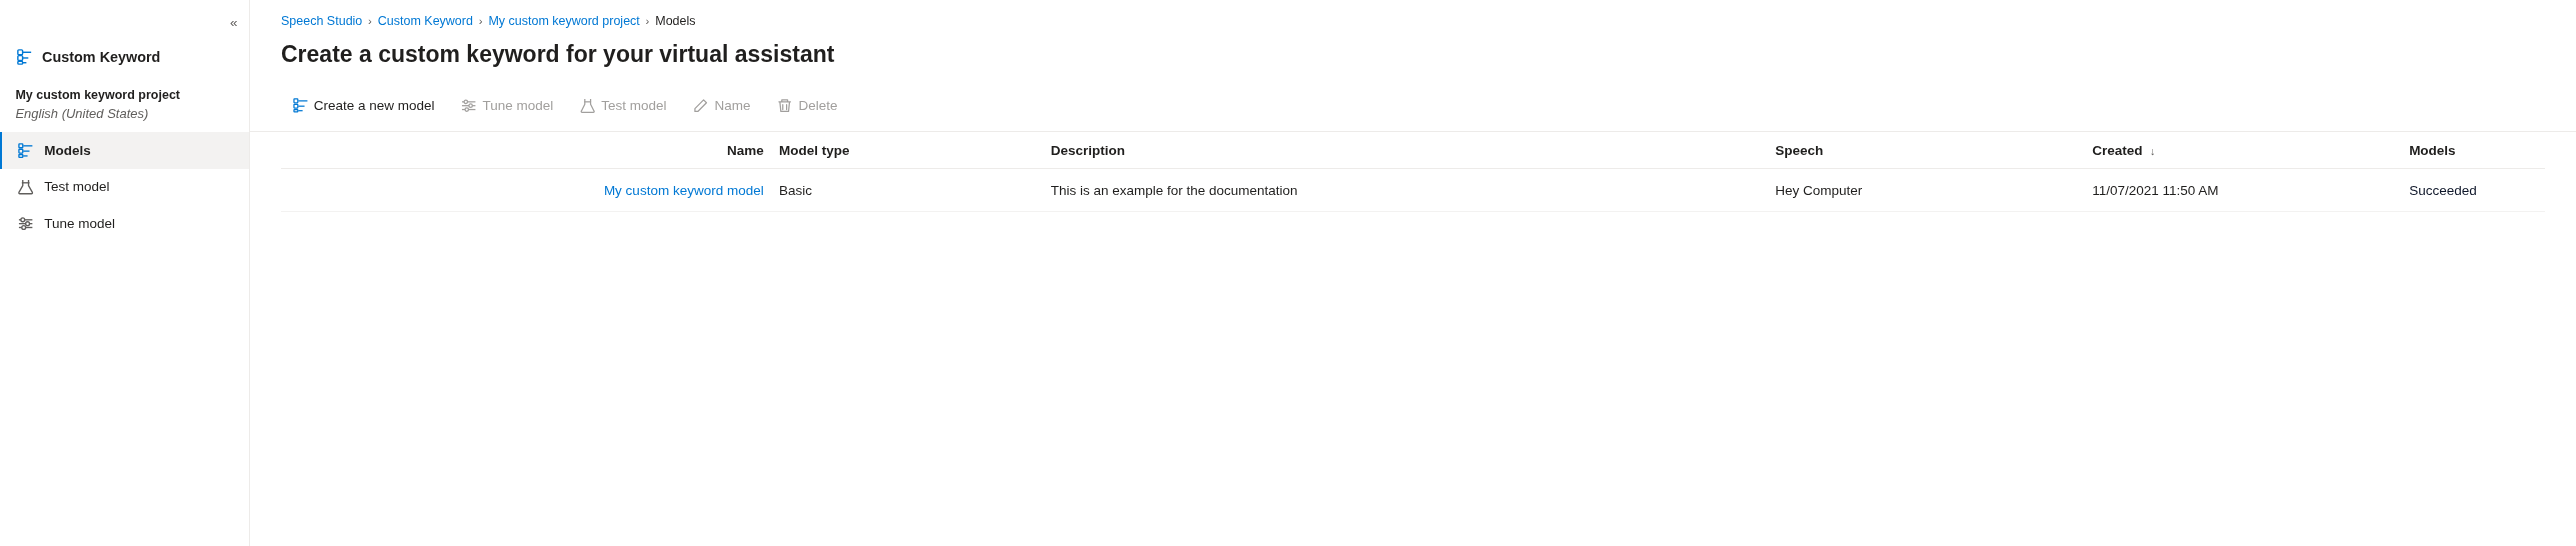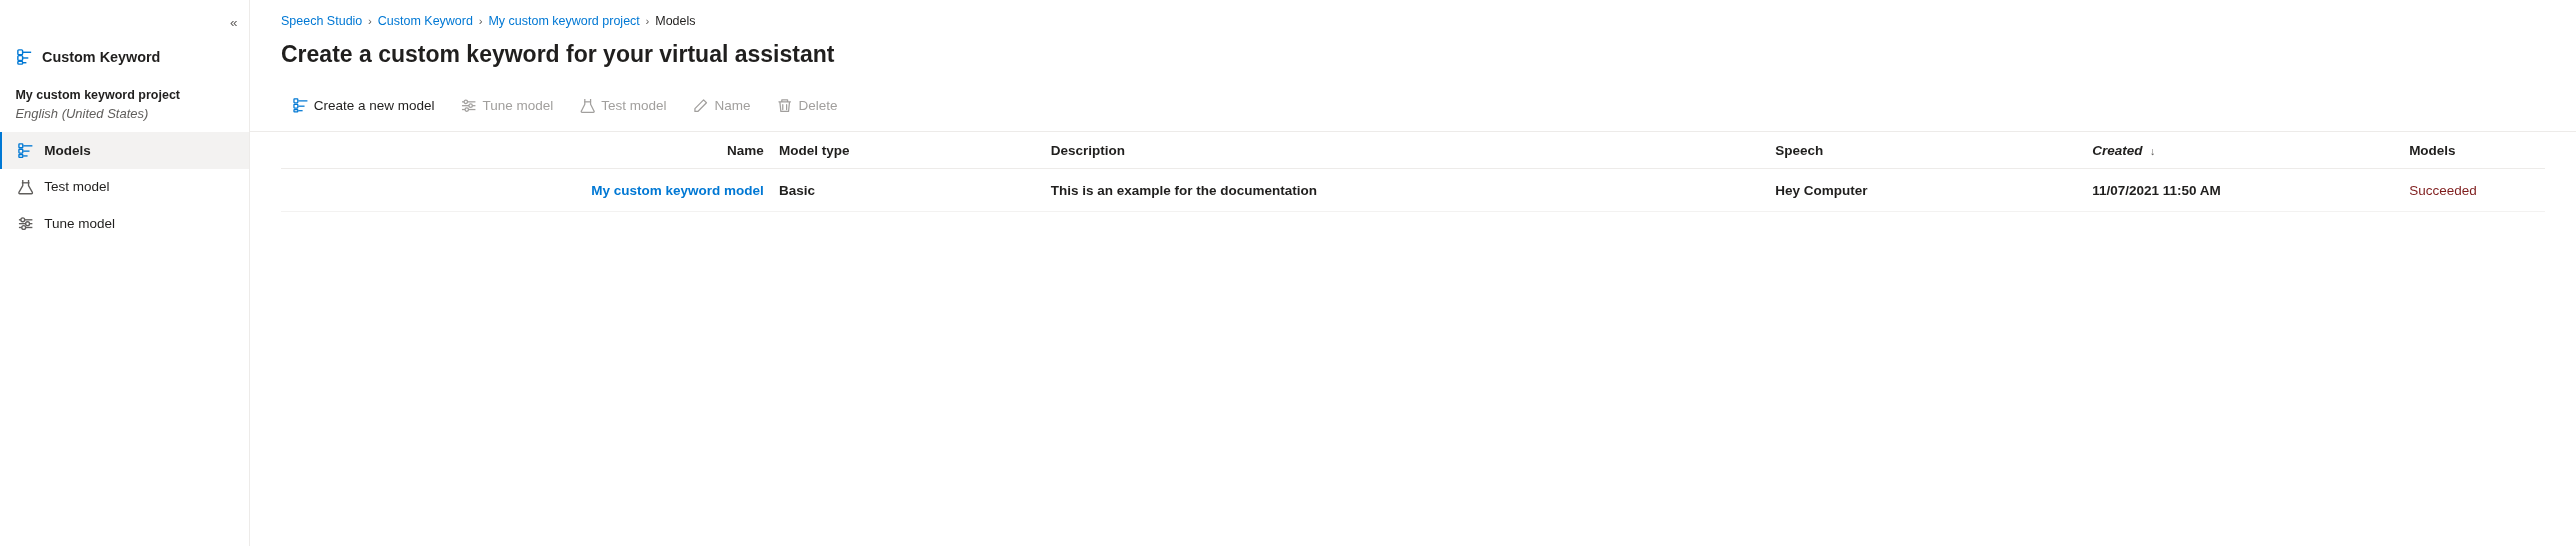--- a/index.html
+++ b/index.html
@@ -148,21 +148,20 @@
       font-size: 13.5px;
       color: #201f1e;
       border-bottom: 1px solid #edebe9;
       white-space: nowrap;
     }
     tbody tr td {
       padding: 13.5px 15.4px 13.5px 0;
       font-size: 13.5px;
       border-bottom: 1px solid #f3f2f1;
       vertical-align: middle;
-      font-weight: bold;
     }
     .col-name { width: 22%; text-align: right; }
     .col-type { width: 12%; }
     .col-desc { width: 32%; margin-left: 33px; }
     .col-keyword { width: 14%; }
     .col-created { width: 14%; }
     .col-status { width: 10%; }
 
     .sort-icon {
       display: inline-block;
@@ -171,21 +170,21 @@
       color: #605e5c;
     }
 
     .link-cell {
       color: #0078d4;
       cursor: pointer;
       text-decoration: none;
     }
 
     .status-succeeded {
-      color: #7f1d1d;
+      color: #0f172a;
       font-weight: 500;
     }
 
     
     svg { display: inline-block; vertical-align: middle; }
   </style>
 </head>
 <body>
 
 <aside class="sidebar">
@@ -335,21 +334,21 @@
           </th>
           <th class="col-type">
             <span>Model type</span>
           </th>
           <th class="col-desc">
             <span>Description</span>
           </th>
           <th class="col-keyword">
             <span>Speech</span>
           </th>
-          <th class="col-created" style="cursor:pointer;font-style:italic;">
+          <th class="col-created" style="cursor:pointer;">
             <span>Created</span>
             <span class="sort-icon">↓</span>
           </th>
           <th class="col-status">
             <span>Models</span>
           </th>
         </tr>
       </thead>
       <tbody>
         <tr class="table-row">

